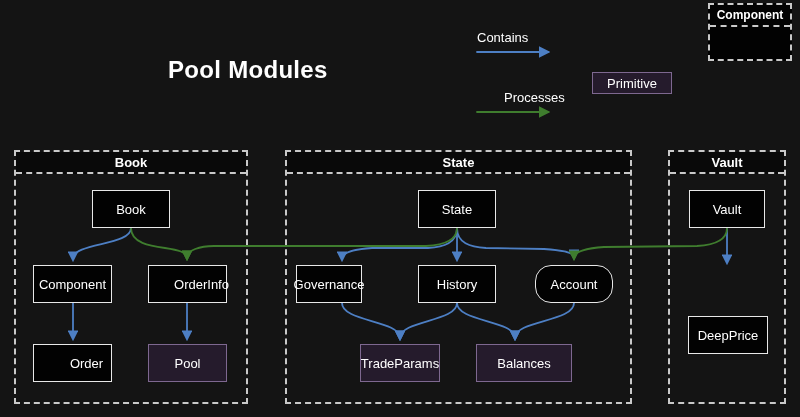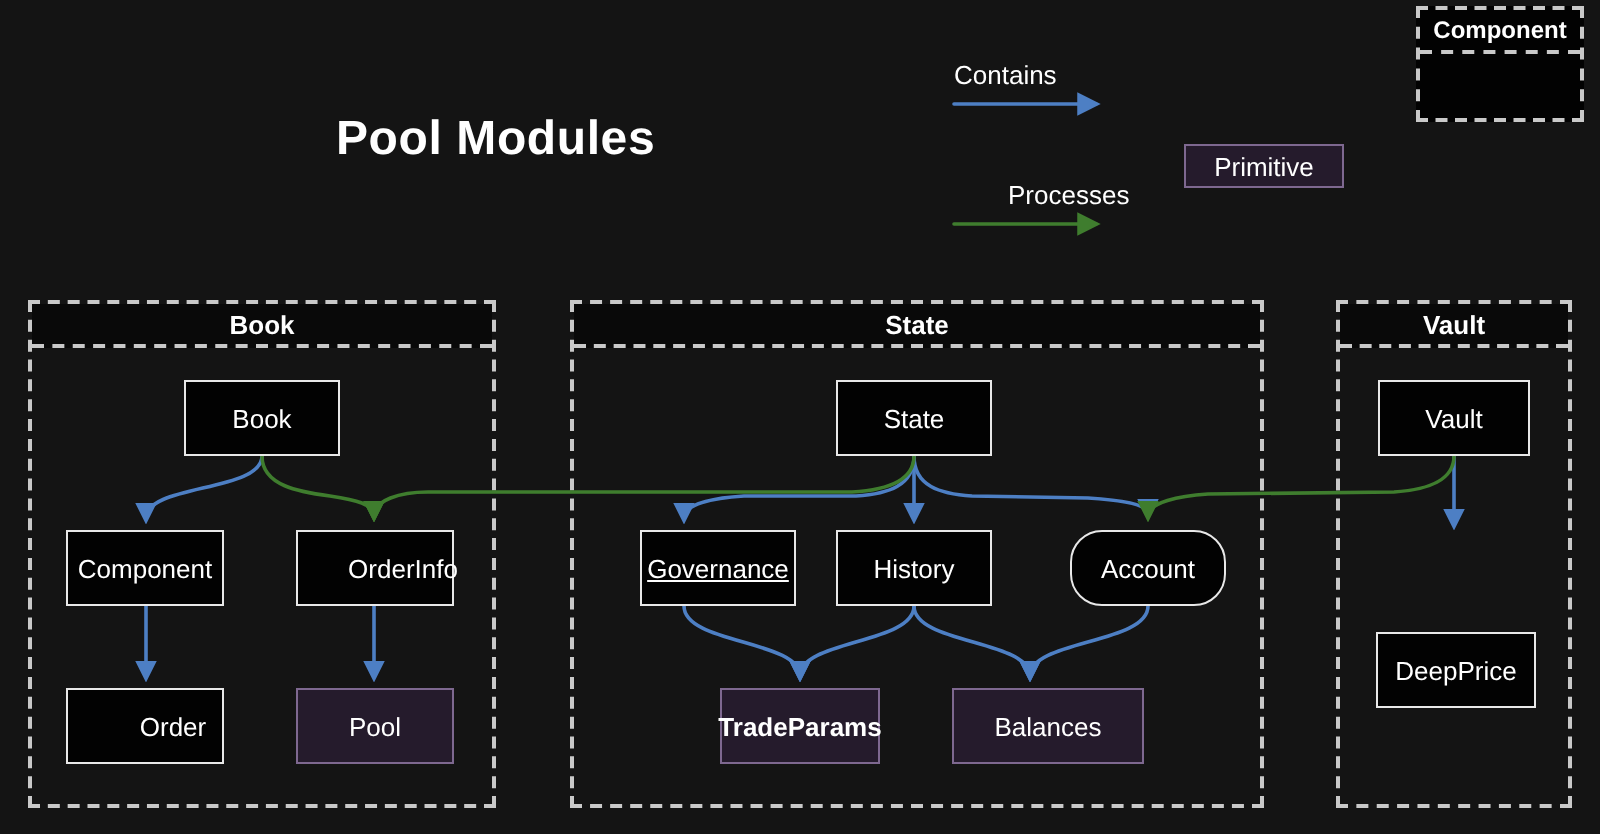--- a/index.html
+++ b/index.html
@@ -121,22 +121,22 @@
     <path class="edge processes" d="M 727 228 C 727 240, 714 245, 697 246 L 604 247 C 590 248, 574 251, 574 258" marker-end="url(#ag)"></path>
   </svg>
 
   <div class="node module" style="left:92px;top:190px;width:78px;height:38px;">Book</div>
   <div class="node module" style="left:33px;top:265px;width:79px;height:38px;">Component</div>
   <div class="node module" style="left:148px;top:265px;width:79px;height:38px;padding-left:28px;">OrderInfo</div>
   <div class="node module" style="left:33px;top:344px;width:79px;height:38px;padding-left:28px;">Order</div>
   <div class="node primitive" style="left:148px;top:344px;width:79px;height:38px;">Pool</div>
 
   <div class="node module" style="left:418px;top:190px;width:78px;height:38px;">State</div>
-  <div class="node module" style="left:320px;top:265px;width:78px;height:38px;text-decoration:underline;">Governance</div>
+  <div class="node module" style="left:296px;top:265px;width:66px;height:38px;">Governance</div>
   <div class="node module" style="left:418px;top:265px;width:78px;height:38px;">History</div>
   <div class="node module" style="left:535px;top:265px;width:78px;height:38px;border-radius:16px;">Account</div>
-  <div class="node primitive" style="left:360px;top:344px;width:80px;height:38px;font-weight:bold;">TradeParams</div>
+  <div class="node primitive" style="left:360px;top:344px;width:80px;height:38px;">TradeParams</div>
   <div class="node primitive" style="left:476px;top:344px;width:96px;height:38px;">Balances</div>
 
   <div class="node module" style="left:689px;top:190px;width:76px;height:38px;">Vault</div>
   <div class="node module" style="left:688px;top:268px;width:80px;height:38px;margin-top:48px;">DeepPrice</div>
 
 </div>
 
 </body></html>

